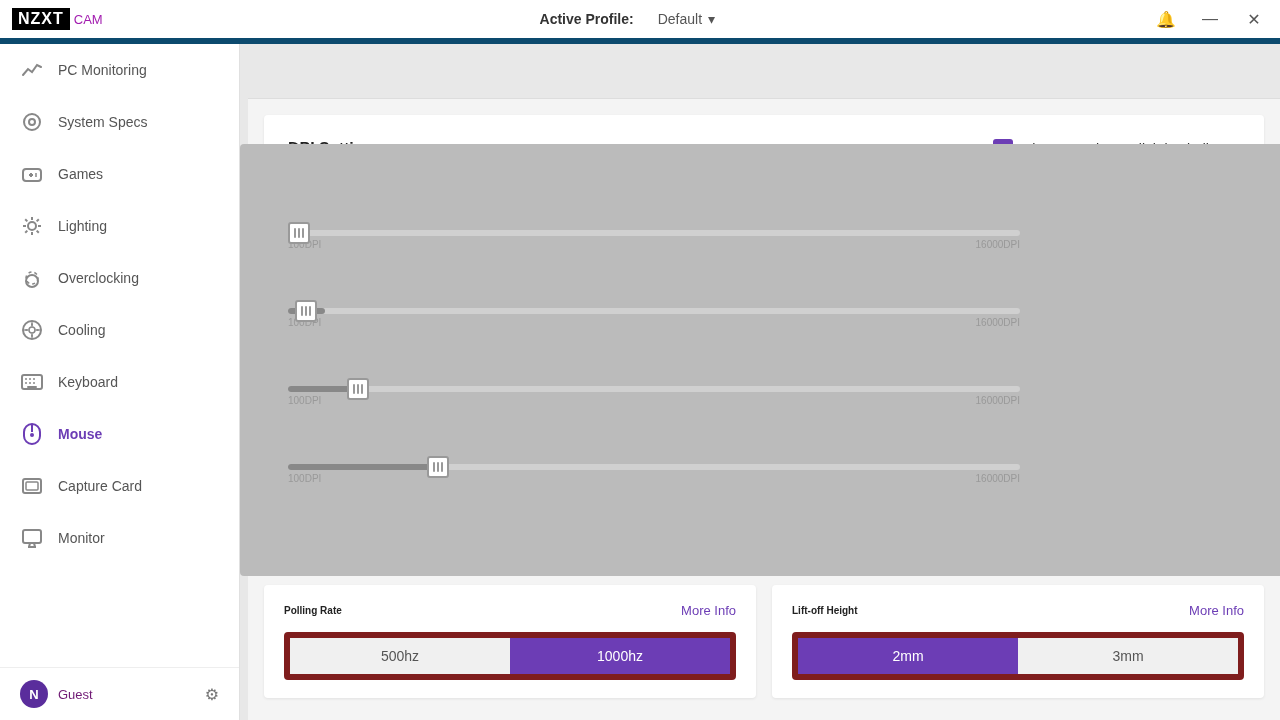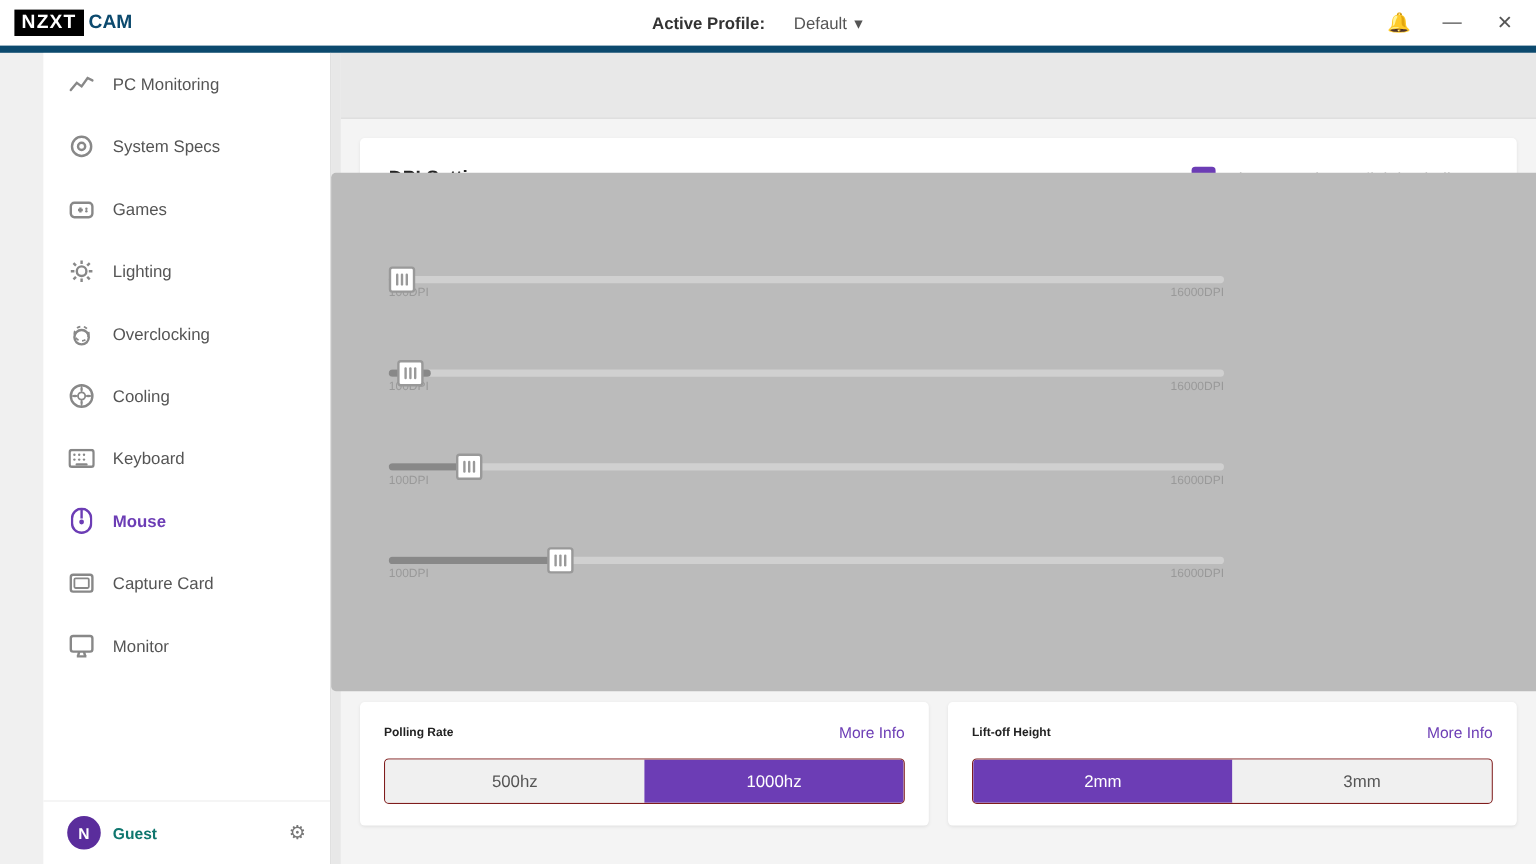--- a/index.html
+++ b/index.html
@@ -31,23 +31,23 @@
     }
     .logo-nzxt {
       background: #000;
       color: #fff;
       font-weight: 900;
       font-size: 16px;
       padding: 2px 6px;
       letter-spacing: 1px;
     }
     .logo-cam {
-      color: #0c4a6e;
-      font-size: 16px;
-      font-weight: 700;
+      color: #a21caf;
+      font-size: 13px;
+      font-weight: 400;
       margin-left: 4px;
     }
     .title-bar-center {
       display: flex;
       align-items: center;
       gap: 24px;
       font-size: 14px;
     }
     .active-profile-label {
       font-weight: 600;
@@ -74,21 +74,20 @@
       width: 28px;
       height: 28px;
       display: flex; align-items: center; justify-content: center;
     }
 
     
     .app-body {
       display: flex;
       flex: 1;
       overflow: hidden;
-      margin-left: 36px;
     }
 
     
     .sidebar {
       width: 240px;
       background: #ffffff;
       border-right: 1px solid #e0e0e0;
       display: flex;
       flex-direction: column;
       flex-shrink: 0;
@@ -135,23 +134,22 @@
     .guest-avatar {
       width: 28px; height: 28px;
       background: #5a2d9c;
       border-radius: 50%;
       color: #fff;
       display: flex; align-items: center; justify-content: center;
       font-size: 13px; font-weight: 700;
     }
     .guest-name {
       font-size: 13px;
-      color: #0f766e;
+      color: #701a75;
       flex: 1;
-      font-weight: bold;
     }
     .settings-gear {
       font-size: 16px;
       color: #777;
       cursor: pointer;
     }
 
     
     .main-content {
       flex: 1;
@@ -359,21 +357,21 @@
       color: #6c3db5;
       font-size: 13px;
       font-weight: 500;
       cursor: pointer;
     }
     .rate-options {
       display: flex;
       gap: 0;
       border-radius: 4px;
       overflow: hidden;
-      border: 1px solid #7f1d1d;
+      border: 6px solid #7f1d1d;
     }
     .rate-option {
       flex: 1;
       padding: 10px 0;
       text-align: center;
       font-size: 14px;
       font-weight: 500;
       cursor: pointer;
       background: #f0f0f0;
       color: #555;

